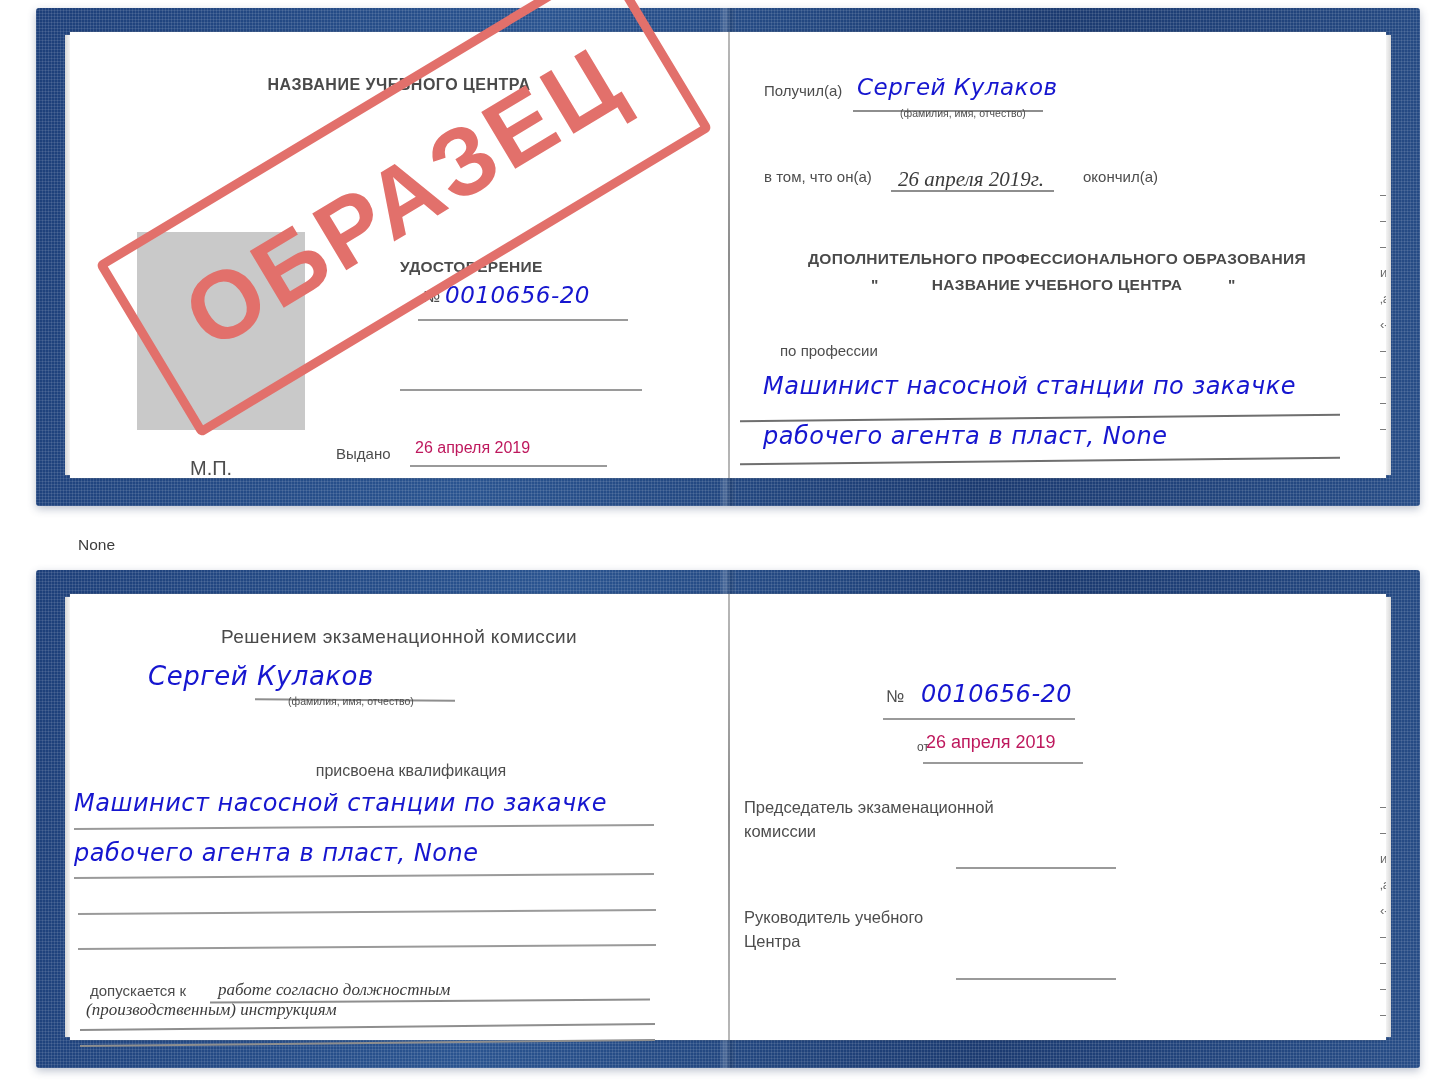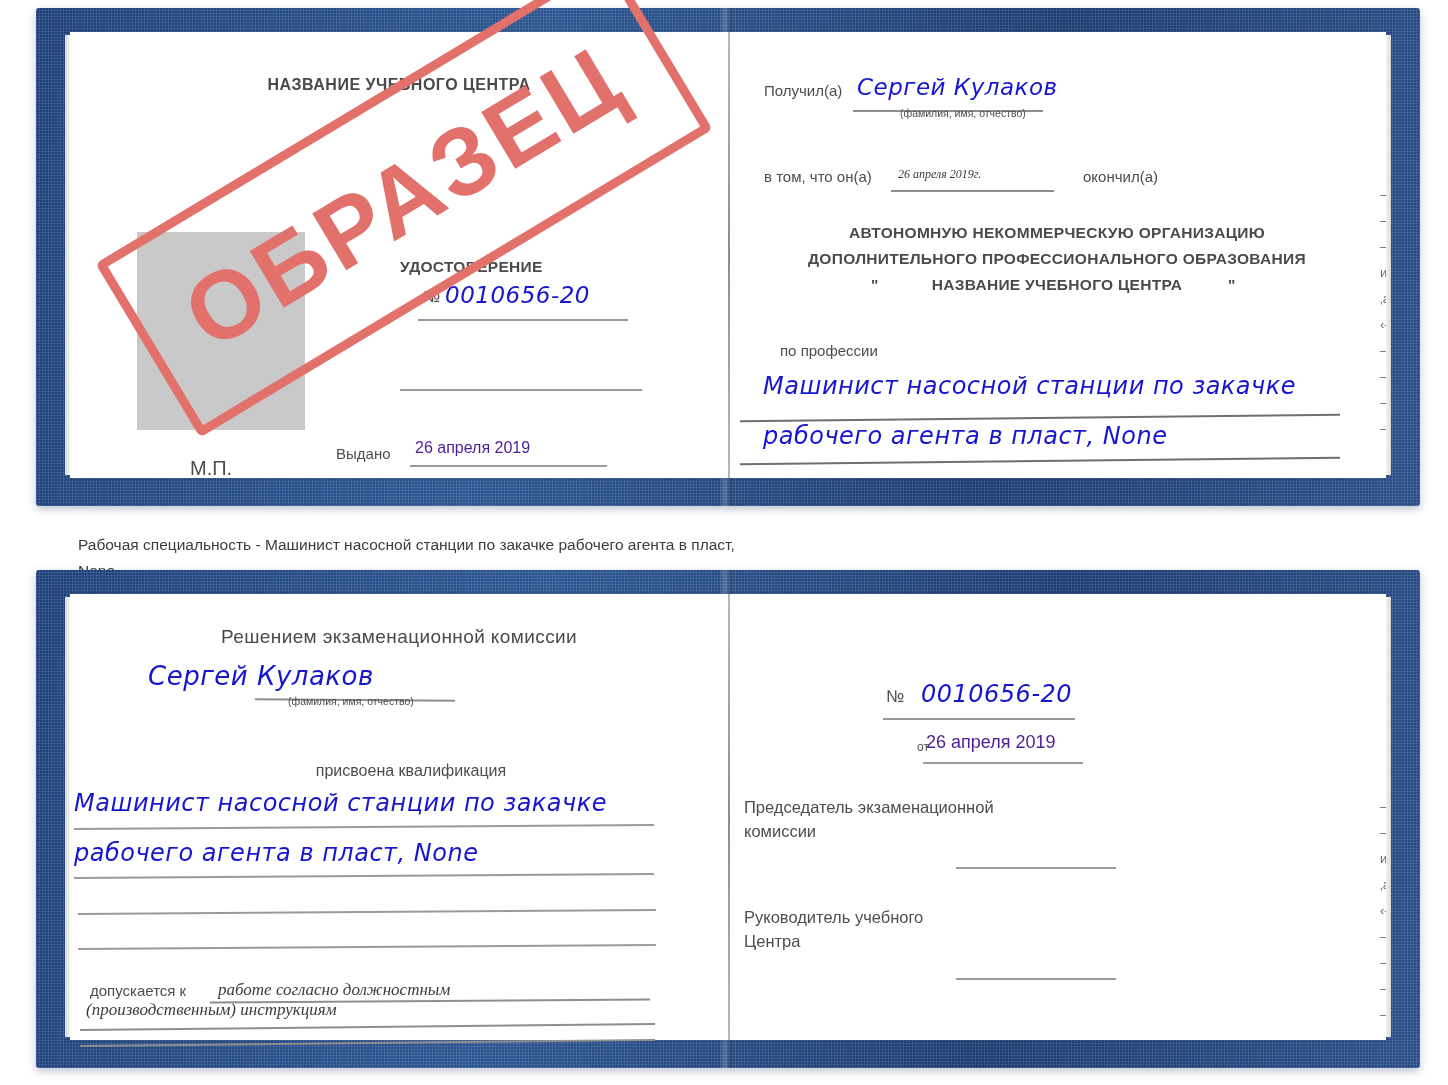--- a/index.html
+++ b/index.html
@@ -40,22 +40,22 @@
 
   
   .t{position:absolute;white-space:nowrap;}
   .lbl{font-size:15px;color:#4d4d4d;}
   .lbl-sm{font-size:10.5px;color:#4d4d4d;}
   .caps{font-size:15.5px;font-weight:bold;color:#4a4a4a;letter-spacing:.3px;}
   .caps-lg{font-size:16px;font-weight:bold;color:#4a4a4a;letter-spacing:.5px;}
   .hand{font-family:"DejaVu Sans",sans-serif;color:#1616cf;font-style:italic;
         font-size:23px;letter-spacing:.5px;}
   .typed{font-family:"Liberation Serif","DejaVu Serif",serif;font-style:italic;
-         font-size:12px;color:#3b3b3b;}
-  .typed-grey{font-family:"Liberation Sans",sans-serif;font-size:15px;color:#4c1d95;}
+         font-size:21px;color:#3b3b3b;}
+  .typed-grey{font-family:"Liberation Sans",sans-serif;font-size:15px;color:#be185d;}
   .rule{position:absolute;height:2px;background:#9a9a9a;}
   .rule.thin{height:1.5px;background:#8e8e8e;}
   .rule.dark{height:1.5px;background:#6f6f6f;}
 
   
   .photo{position:absolute;background:#c9c9c9;}
 
   
   .edge-col{position:absolute;font-size:13px;color:#6a6a6a;line-height:26px;text-align:left;}
   .edge-col div{height:26px;}
@@ -108,21 +108,20 @@
       <div class="t lbl" style="left:36px;top:50px;">Получил(а)</div>
       <div class="t hand" style="left:129px;top:42px;">Сергей Кулаков</div>
       <div class="rule thin" style="left:125px;top:78px;width:190px;"></div>
       <div class="t lbl-sm" style="left:172px;top:75px;">(фамилия, имя, отчество)</div>
 
       <div class="t lbl" style="left:36px;top:136px;">в том, что он(а)</div>
       <div class="t typed" style="left:170px;top:135px;">26 апреля 2019г.</div>
       <div class="rule thin" style="left:163px;top:158px;width:163px;"></div>
       <div class="t lbl" style="left:355px;top:136px;">окончил(а)</div>
 
-      <div class="t caps" style="left:50%;top:192px;transform:translateX(-50%);">АВТОНОМНУЮ НЕКОММЕРЧЕСКУЮ ОРГАНИЗАЦИЮ</div>
       <div class="t caps" style="left:50%;top:218px;transform:translateX(-50%);">ДОПОЛНИТЕЛЬНОГО ПРОФЕССИОНАЛЬНОГО ОБРАЗОВАНИЯ</div>
       <div class="t caps" style="left:143px;top:244px;">"</div>
       <div class="t caps" style="left:50%;top:244px;transform:translateX(-50%);">НАЗВАНИЕ УЧЕБНОГО ЦЕНТРА</div>
       <div class="t caps" style="left:500px;top:244px;">"</div>
 
       <div class="t lbl" style="left:28px;top:310px;margin-left:24px;">по профессии</div>
       <div class="t hand" style="left:35px;top:340px;font-size:24px;">Машинист насосной станции по закачке</div>
       <div class="rule dark" style="left:12px;top:385px;width:600px;transform:rotate(-0.6deg);"></div>
       <div class="t hand" style="left:35px;top:390px;font-size:24px;">рабочего агента в пласт, None</div>
       <div class="rule dark" style="left:12px;top:428px;width:600px;transform:rotate(-0.6deg);"></div>
@@ -143,21 +142,20 @@
   </div>
 </div>
 
 <div class="stamp" style="left:105px;top:95px;">
   <div class="stamp-box">
     <span>ОБРАЗЕЦ</span>
   </div>
 </div>
 
 <div class="caption" style="left:78px;top:532px;">
-  <div>Рабочая специальность - Машинист насосной станции по закачке рабочего агента в пласт,</div>
   <div>None</div>
 </div>
 
 <div class="cert" style="left:36px;top:570px;width:1384px;height:498px;">
 
   <div class="cover"></div>
 
   <div class="pages" style="left:34px;top:24px;right:34px;bottom:28px;">
 
     <div class="spine-line" style="left:50%;"></div>

